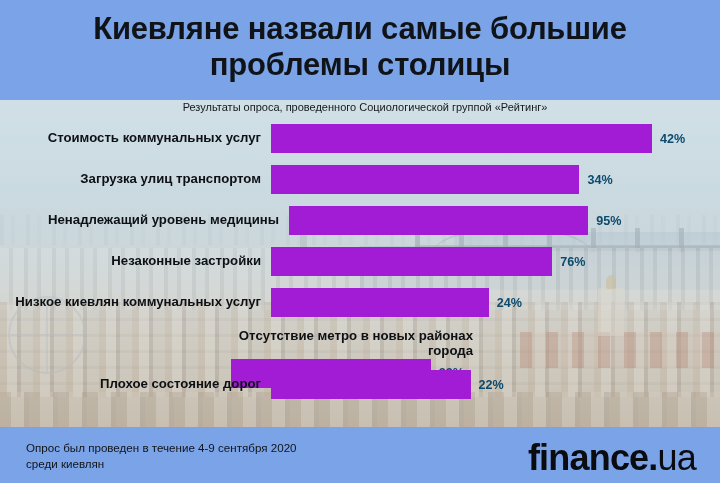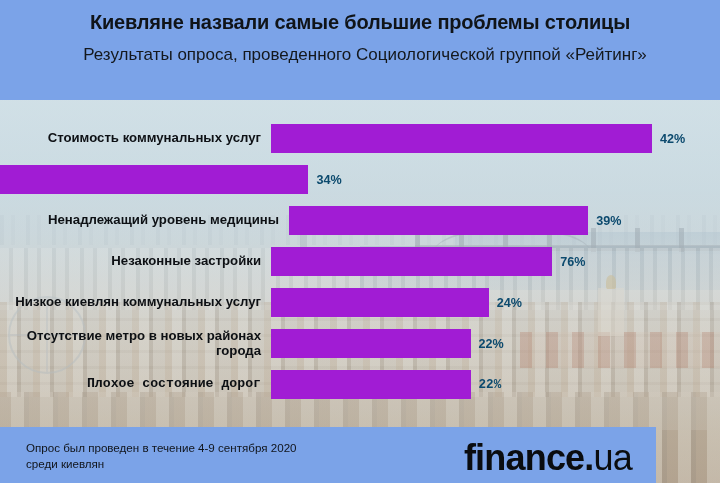--- a/index.html
+++ b/index.html
@@ -177,31 +177,31 @@
   .header {
     position: absolute;
     left: 0; top: 0;
     width: 720px; height: 100px;
     background: #7ba3e8;
     z-index: 5;
   }
   .title {
     margin: 0;
     padding: 11px 26px 0 26px;
-    font-size: 20px;
+    font-size: 31px;
     font-weight: bold;
     line-height: 1.17;
     color: #101418;
     text-align: center;
     letter-spacing: -0.2px;
   }
   .subtitle {
-    margin: 2px;
+    margin: 8px;
     padding: 9px 10px 0 20px;
-    font-size: 17px;
+    font-size: 11px;
     font-weight: normal;
     color: #14181d;
     text-align: center;
   }
 
   
   .chart {
     position: absolute;
     left: 0; top: 100px;
     width: 720px; height: 327px;
@@ -241,21 +241,21 @@
     font-size: 12.6px;
     font-weight: bold;
     color: #0c4a6e;
     white-space: nowrap;
   }
 
   
   .footer {
     position: absolute;
     left: 0; top: 427px;
-    width: 656px; height: 56px;
+    width: 720px; height: 56px;
     background: #7ba3e8;
     z-index: 5;
   }
   .footer-note {
     position: absolute;
     left: 26px; top: 13px;
     font-size: 11.6px;
     line-height: 1.36;
     color: #10141a;
     max-width: 300px;
@@ -301,54 +301,55 @@
 
   <div class="chart" id="chart">
       <div class="row" style="top: 24px;">
         <div class="row-label">Стоимость коммунальных услуг</div>
         <div class="bar-wrap">
           <div class="bar" style="width: 381px; background: rgb(161, 28, 212);"></div>
           <div class="bar-value">42%</div>
         </div>
       </div>
       <div class="row" style="top: 65px;">
+        <div class="row-label">Загрузка улиц транспортом</div>
         <div class="bar-wrap">
           <div class="bar" style="width: 308.429px; background: rgb(161, 28, 212);"></div>
           <div class="bar-value">34%</div>
         </div>
       </div>
       <div class="row" style="top: 106px; padding-left: 18px;">
         <div class="row-label">Ненадлежащий уровень медицины</div>
         <div class="bar-wrap">
           <div class="bar" style="width: 299.357px; background: rgb(161, 28, 212);"></div>
-          <div class="bar-value">39%</div>
+          <div class="bar-value">95%</div>
         </div>
       </div>
       <div class="row" style="top: 147px;">
         <div class="row-label">Незаконные застройки</div>
         <div class="bar-wrap">
           <div class="bar" style="width: 281.214px; background: rgb(161, 28, 212);"></div>
           <div class="bar-value">76%</div>
         </div>
       </div>
       <div class="row" style="top: 188px;">
         <div class="row-label">Низкое киевлян коммунальных услуг</div>
         <div class="bar-wrap">
           <div class="bar" style="width: 217.714px; background: rgb(161, 28, 212);"></div>
           <div class="bar-value">24%</div>
         </div>
       </div>
-      <div class="row" style="top: 229px;">
+      <div class="row" style="top: 229px; flex-direction: column;">
         <div class="row-label">Отсутствие метро в новых районах города</div>
         <div class="bar-wrap">
           <div class="bar" style="width: 199.571px; background: rgb(161, 28, 212);"></div>
           <div class="bar-value">22%</div>
         </div>
       </div>
-      <div class="row" style="top: 270px; font-family: Liberation Mono, monospace;">
+      <div class="row" style="top: 270px;">
         <div class="row-label">Плохое состояние дорог</div>
         <div class="bar-wrap">
           <div class="bar" style="width: 199.571px; background: rgb(161, 28, 212);"></div>
           <div class="bar-value">22%</div>
         </div>
       </div>
     </div>
 
   <div class="footer">
     <div class="footer-note">Опрос был проведен в течение 4-9 сентября 2020 среди киевлян</div>

